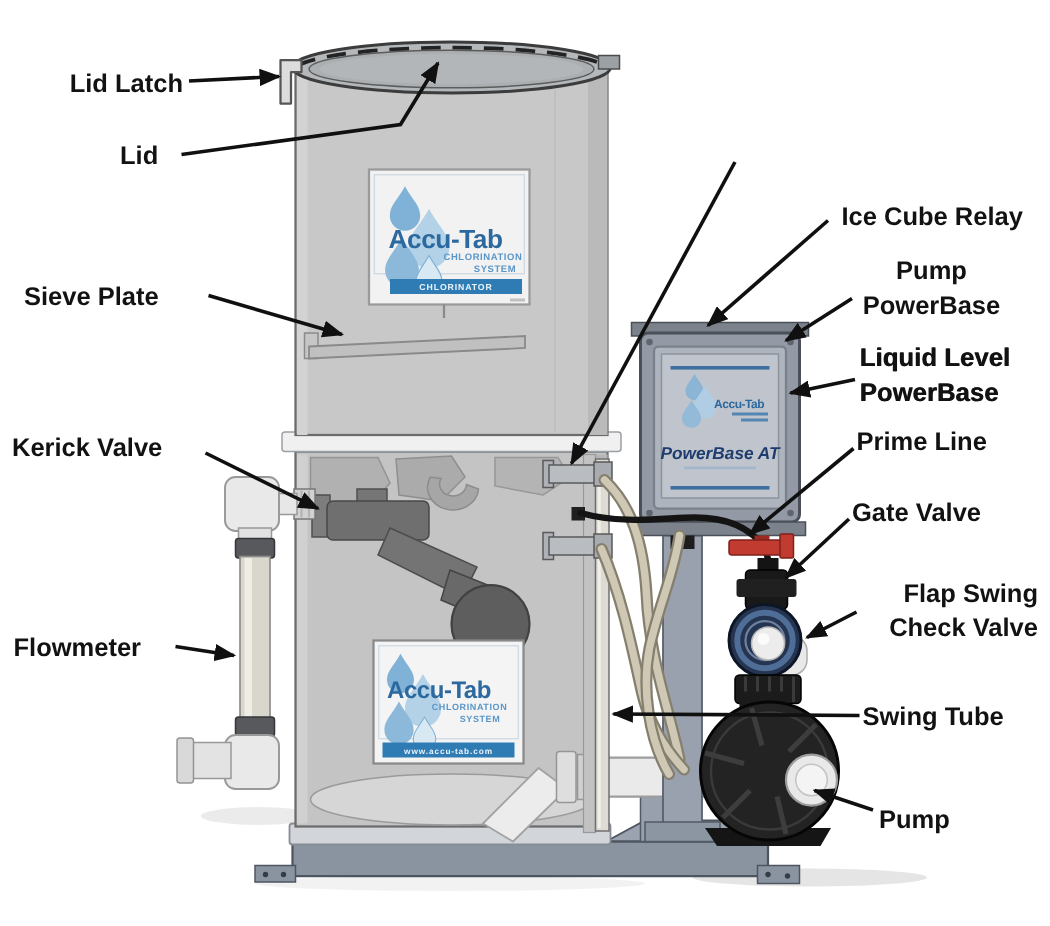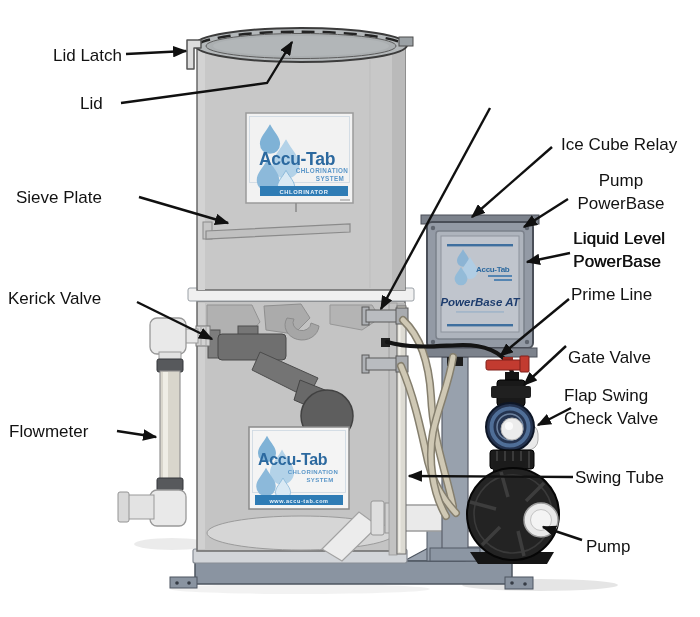--- a/index.html
+++ b/index.html
@@ -1,19 +1,19 @@
 <!DOCTYPE html>
 <html><head>
 <meta charset="utf-8">
 <style>
   html,body{margin:0;padding:0;background:#fff}
   .stage{position:relative;width:700px;height:617px;background:#fff;overflow:hidden;
          font-family:"Liberation Sans",sans-serif}
   .stage svg{position:absolute;left:0;top:0}
-  .lbl{position:absolute;font-weight:normal;font-size:17px;line-height:1.38;color:#121212;white-space:nowrap}
+  .lbl{position:absolute;font-weight:bold;font-size:17px;line-height:1.38;color:#121212;white-space:nowrap}
   .lbl span{display:block}
   .heavy{text-shadow:0.45px 0 0 currentColor;letter-spacing:.1px}
   svg text{font-family:"Liberation Sans",sans-serif}
   .brand-t{font-weight:bold;fill:#2c699f;letter-spacing:-0.3px}
   .sub-t{font-weight:bold;fill:#5a96c8;letter-spacing:.4px}
   .ban-t{font-weight:bold;fill:#eaf3fb;letter-spacing:.6px}
   .model-t{font-weight:bold;font-style:italic;fill:#1e3d6e}
 </style>
 </head>
 <body>
@@ -287,24 +287,24 @@
   <span>Pump</span>
   <span>PowerBase</span>
 </div>
 <div class="lbl heavy" style="left:573px;top:227px">
   <span>Liquid Level</span>
   <span>PowerBase</span>
 </div>
 <div class="lbl" style="left:571px;top:283px">
   <span>Prime Line</span>
 </div>
-<div class="lbl" style="left:568px;top:346px">
+<div class="lbl" style="left:568px;top:330px">
   <span>Gate Valve</span>
 </div>
-<div class="lbl" style="left:564px;top:384px;width:128px;text-align:left">
+<div class="lbl" style="left:564px;top:384px;width:128px;text-align:right">
   <span>Flap Swing</span>
   <span>Check Valve</span>
 </div>
 <div class="lbl" style="left:575px;top:466px">
   <span>Swing Tube</span>
 </div>
 <div class="lbl" style="left:586px;top:535px">
   <span>Pump</span>
 </div>
 

